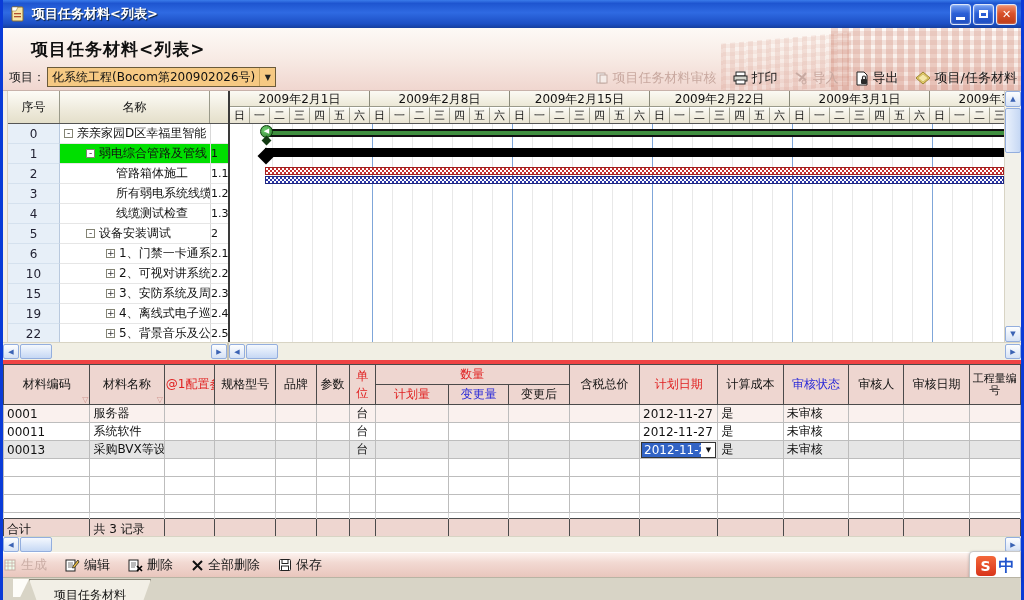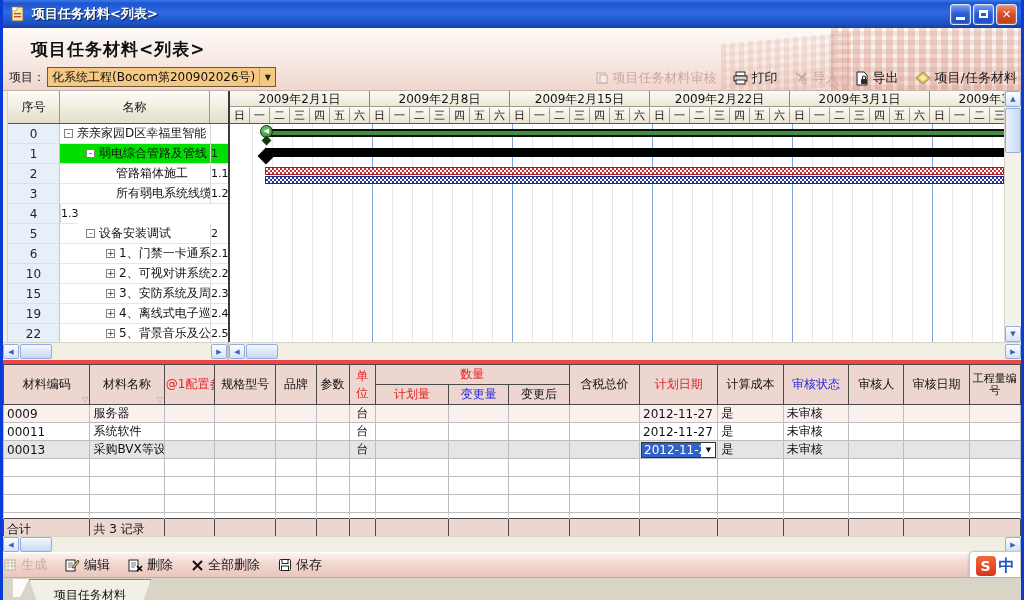--- a/index.html
+++ b/index.html
@@ -214,20 +214,23 @@
           </div>
         <div class="trow">
             <div class="c-seq">3</div>
             <div class="c-name ind2">
               <span>所有弱电系统线缆</span>
             </div>
             <div class="c-wbs">1.2</div>
           </div>
         <div class="trow">
             <div class="c-seq">4</div>
+            <div class="c-name ind2">
+              <span>线缆测试检查</span>
+            </div>
             <div class="c-wbs">1.3</div>
           </div>
         <div class="trow">
             <div class="c-seq">5</div>
             <div class="c-name ind1">
               <span class="tree-toggle">-</span>
               <span>设备安装调试</span>
             </div>
             <div class="c-wbs">2</div>
           </div>
@@ -420,21 +423,21 @@
           <th rowspan="2" style="white-space:normal;font-size:11px;line-height:12px">工程量编号</th>
         </tr>
         <tr>
           <th class="red">计划量</th>
           <th class="blue">变更量</th>
           <th>变更后</th>
         </tr>
       </thead>
       <tbody>
         <tr class="r0">
-          <td>0009</td>
+          <td>0001</td>
             <td>服务器</td>
             <td></td>
             <td></td>
             <td></td>
             <td></td>
           <td class="cunit">台</td>
             <td></td>
             <td></td>
             <td></td>
             <td></td>

